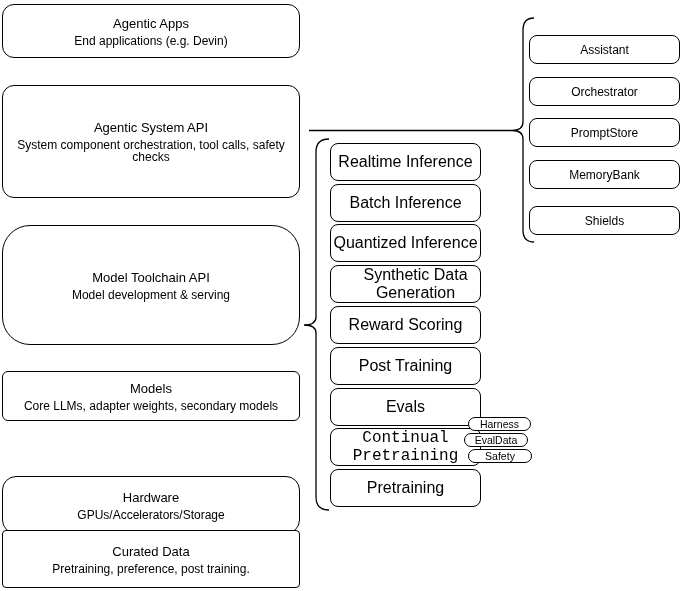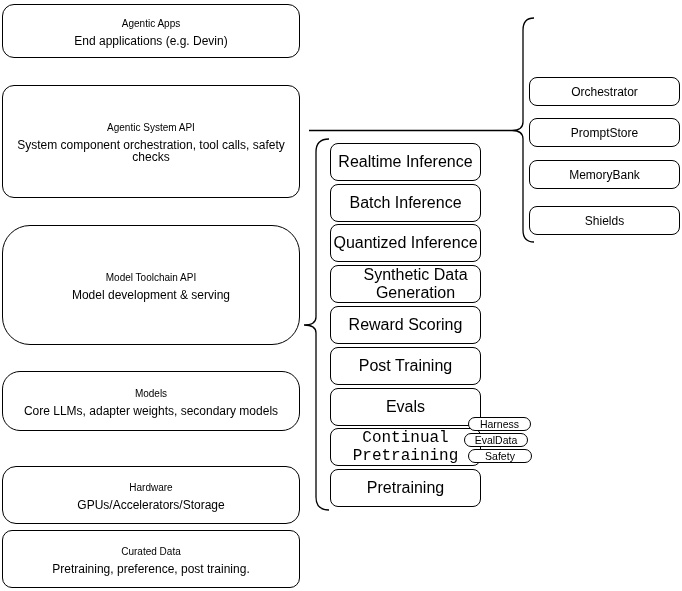--- a/index.html
+++ b/index.html
@@ -15,21 +15,21 @@
   .connectors path, .connectors line { stroke: #000000; stroke-width: 1.3; fill: none; }
 
   
   .lbox {
     position: absolute; left: 2px; width: 298px;
     border: 1.3px solid #000000; background: #ffffff;
     box-sizing: border-box;
     display: flex; flex-direction: column; align-items: center; justify-content: center;
     text-align: center; z-index: 2;
   }
-  .lbox .title   { font-size: 10px; line-height: 15px; }
+  .lbox .title   { font-size: 13px; line-height: 15px; }
   .lbox .subtitle{ font-size: 12px; line-height: 12px; margin-top: 4px; padding: 0 8px; }
 
   
   .mbox {
     position: absolute; left: 330px; width: 151px; height: 38px;
     border: 1.3px solid #000000; border-radius: 8px; background: #ffffff;
     box-sizing: border-box;
     display: flex; align-items: center; justify-content: center;
     font-size: 16px; text-align: center; z-index: 2;
   }
@@ -74,31 +74,31 @@
   <div class="lbox" style="top:85px;height:113px;border-radius:12px;">
     <div class="title">Agentic System API</div>
     <div class="subtitle">System component orchestration, tool calls, safety checks</div>
   </div>
 
   <div class="lbox" style="top:225px;height:120px;border-radius:28px;">
     <div class="title">Model Toolchain API</div>
     <div class="subtitle">Model development &amp; serving</div>
   </div>
 
-  <div class="lbox" style="top:371px;height:60px;border-radius:18px;">
+  <div class="lbox" style="top:371px;height:50px;border-radius:6px;">
     <div class="title">Models</div>
     <div class="subtitle">Core LLMs, adapter weights, secondary models</div>
   </div>
 
-  <div class="lbox" style="top:466px;height:58px;border-radius:14px;">
+  <div class="lbox" style="top:476px;height:58px;border-radius:14px;">
     <div class="title">Hardware</div>
     <div class="subtitle">GPUs/Accelerators/Storage</div>
   </div>
 
-  <div class="lbox" style="top:530px;height:58px;border-radius:10px;">
+  <div class="lbox" style="top:530px;height:58px;border-radius:4px;">
     <div class="title">Curated Data</div>
     <div class="subtitle">Pretraining, preference, post training.</div>
   </div>
 
   <div class="mbox" style="top:143px;">
     <span>Realtime Inference</span>
   </div>
   <div class="mbox" style="top:184px;">
     <span>Batch Inference</span>
   </div>
@@ -127,20 +127,23 @@
   <div class="pill" style="left:468px;top:377px;width:63px;">
     <span>Harness</span>
   </div>
   <div class="pill" style="left:464px;top:393px;width:64px;">
     <span>EvalData</span>
   </div>
   <div class="pill" style="left:468px;top:409px;width:64px;">
     <span>Safety</span>
   </div>
 
+  <div class="rbox" style="top:35px;">
+    <span>Assistant</span>
+  </div>
   <div class="rbox" style="top:77px;">
     <span>Orchestrator</span>
   </div>
   <div class="rbox" style="top:118px;">
     <span>PromptStore</span>
   </div>
   <div class="rbox" style="top:160px;">
     <span>MemoryBank</span>
   </div>
   <div class="rbox" style="top:206px;">

